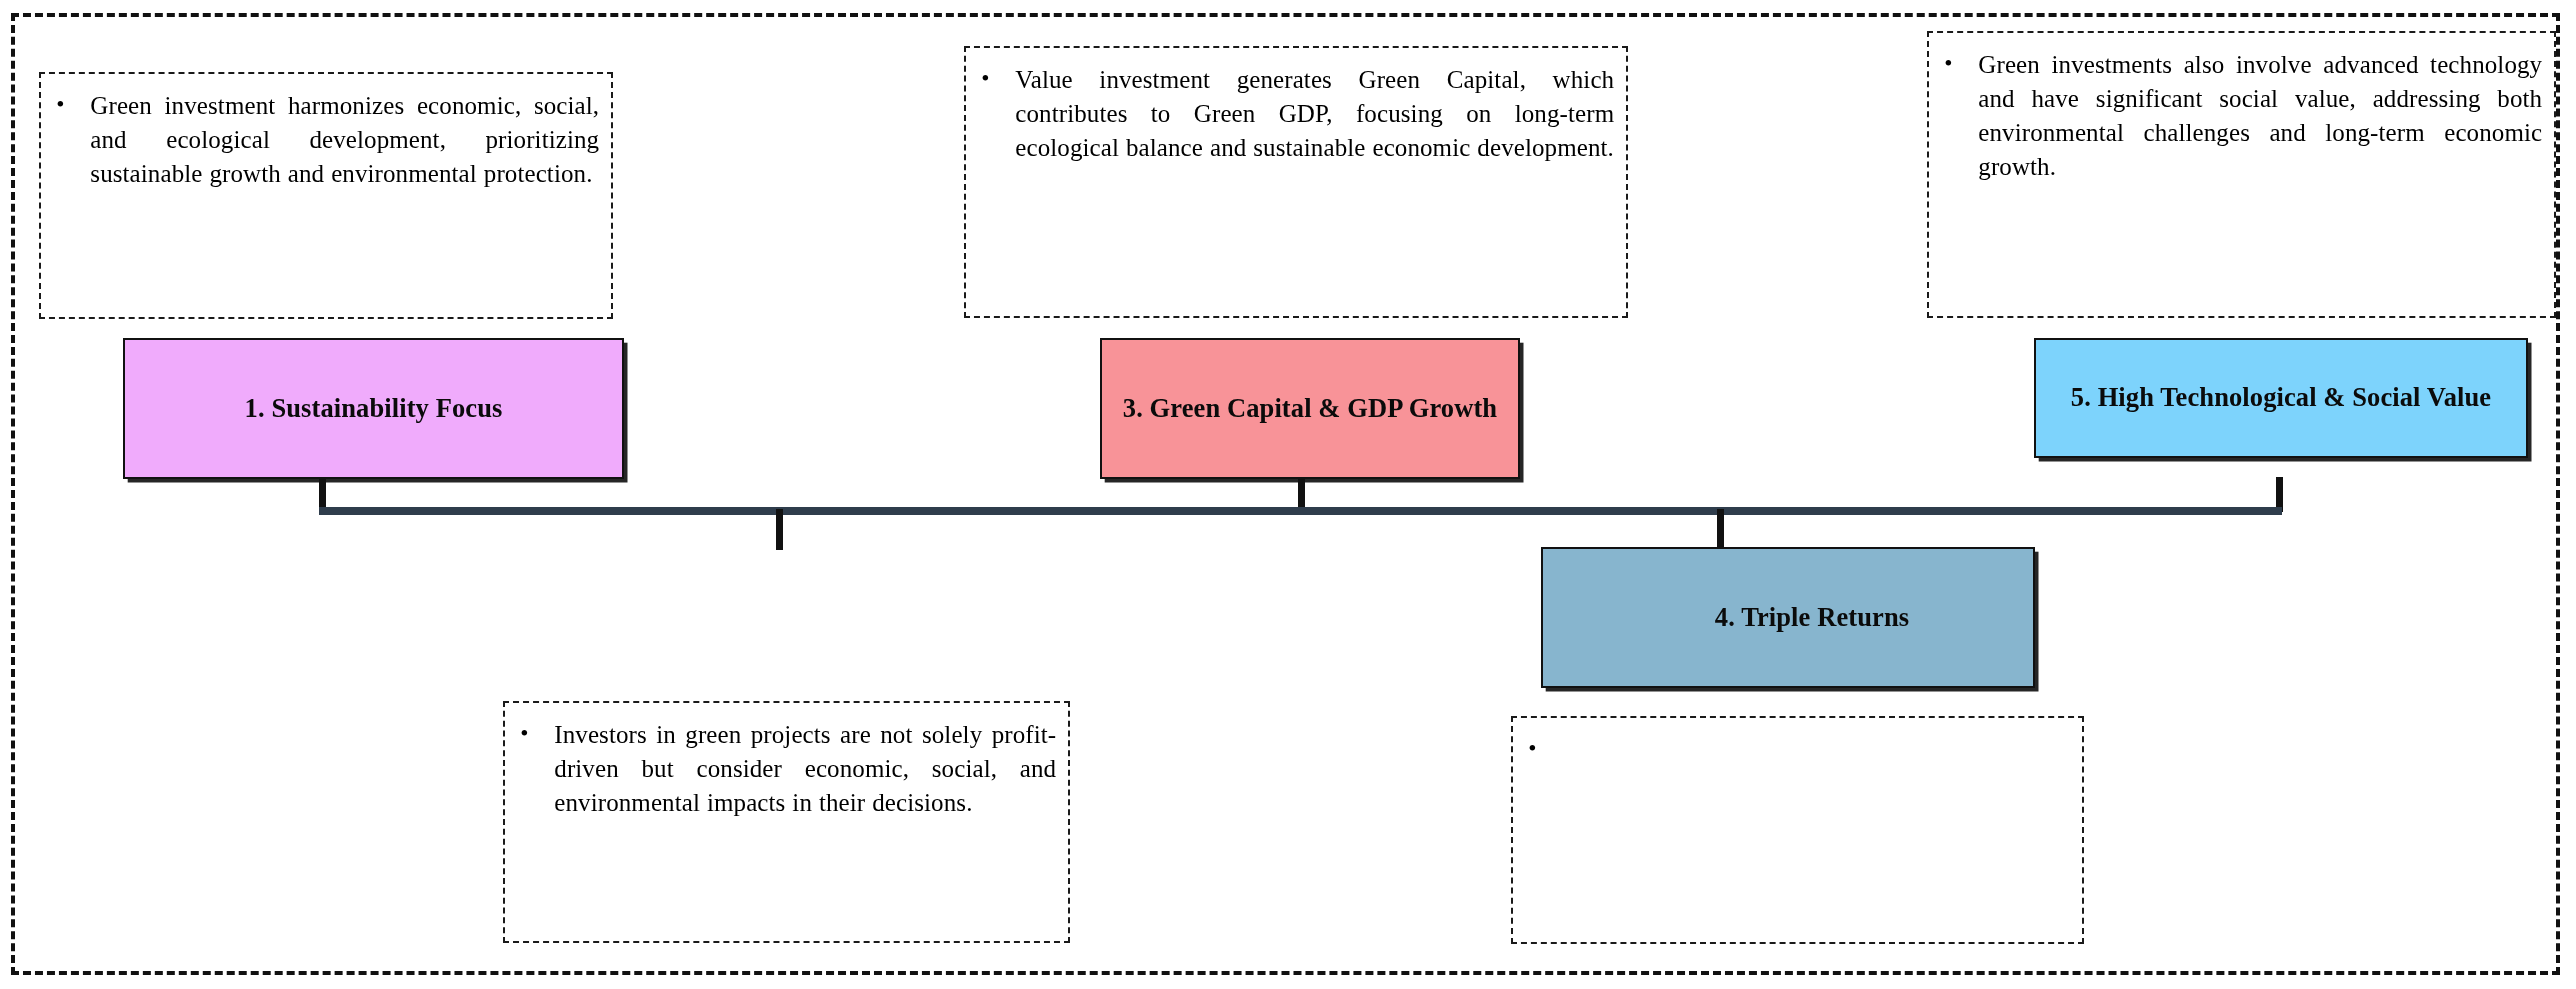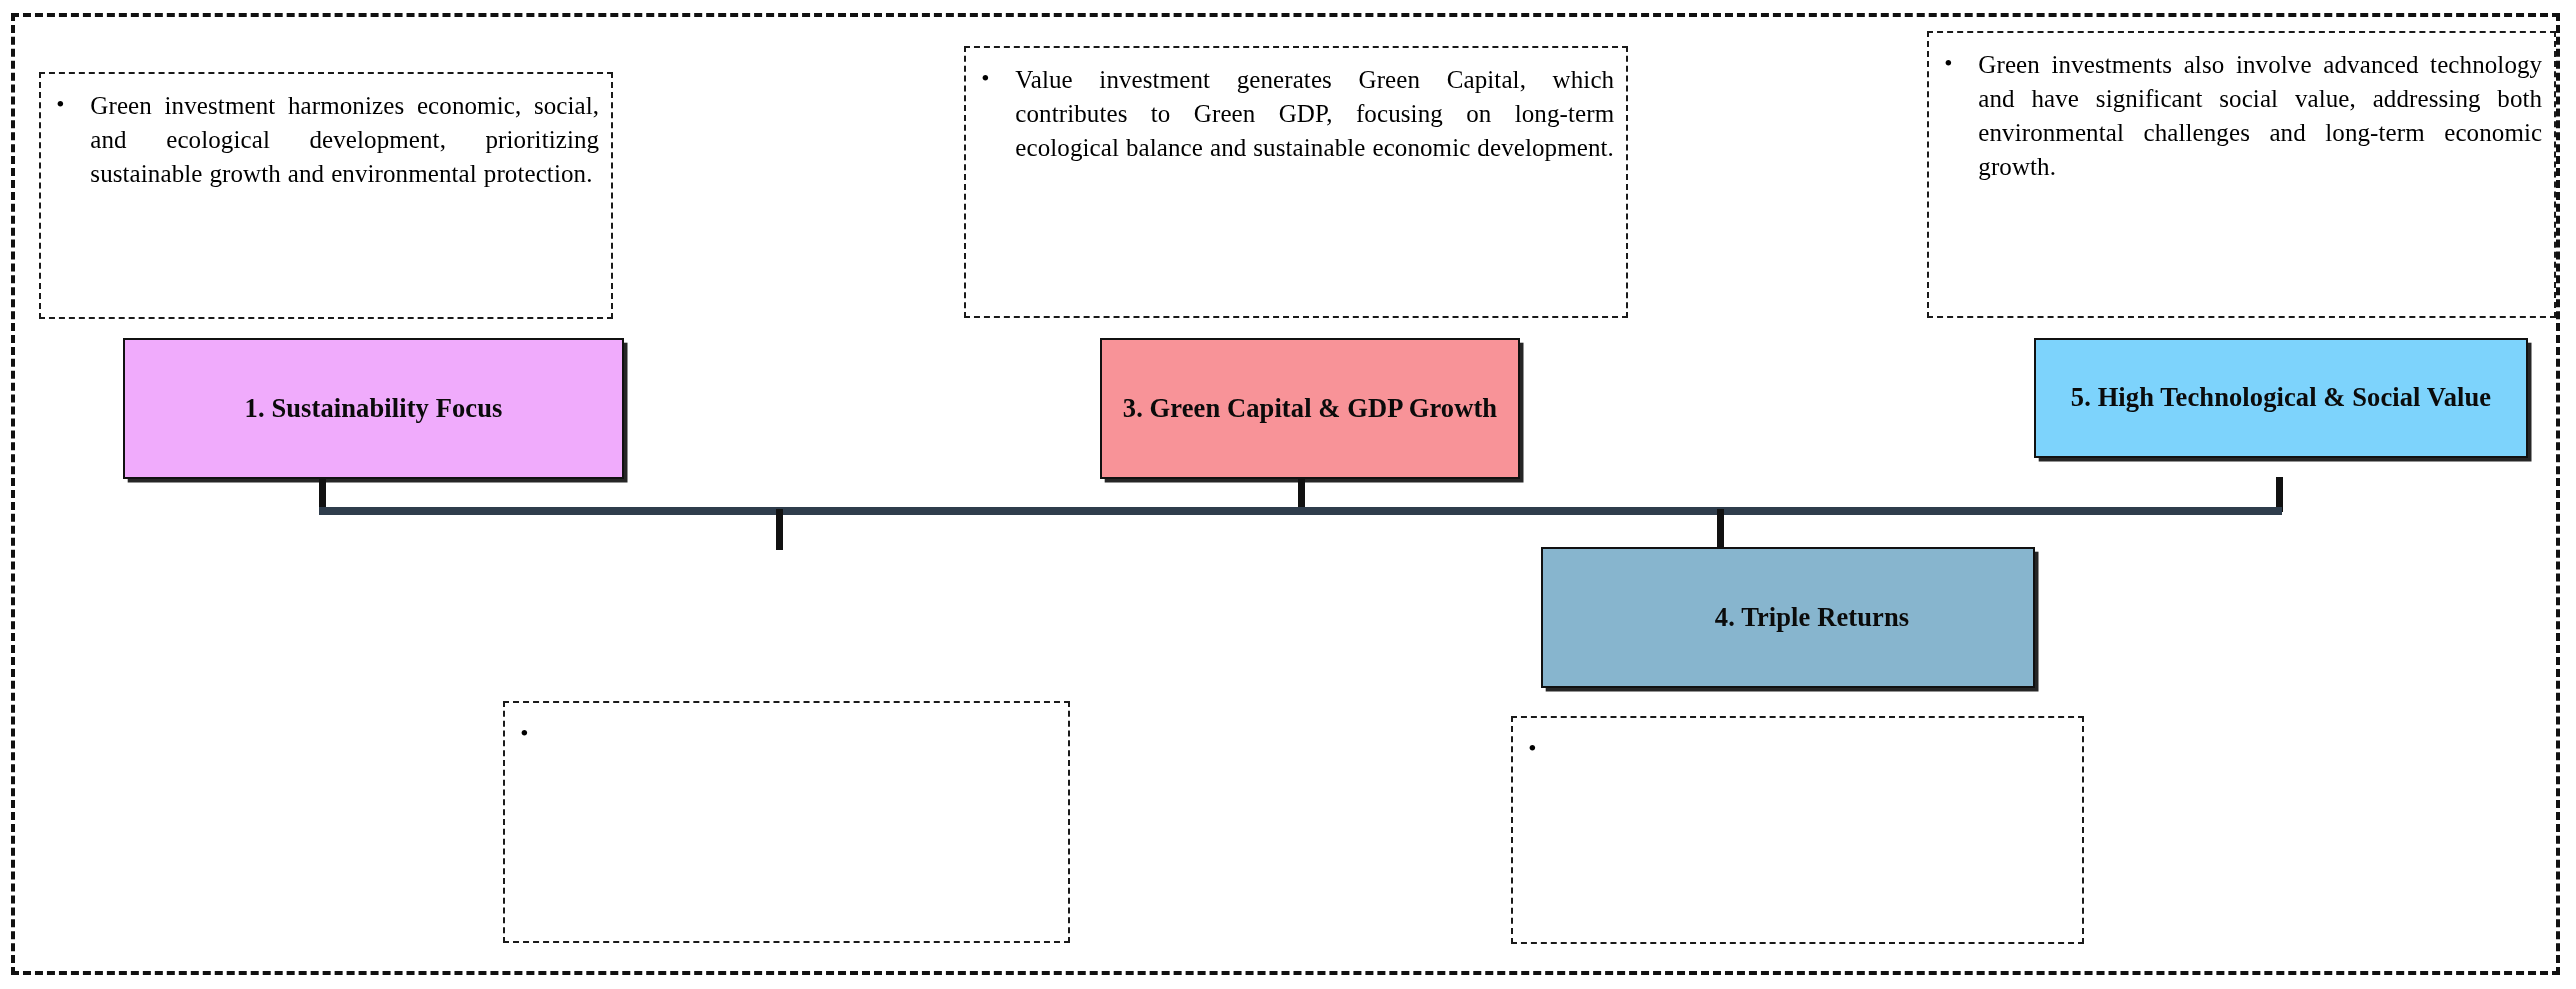--- a/index.html
+++ b/index.html
@@ -148,20 +148,21 @@
   <div class="connector-v" style="left:1717px; top:509px; width:6.5px; height:41px;"></div>
 
 
   <div class="proc-box" style="left:1541px; top:547px; width:494px; height:141px; background:#87B5CE;padding-left:48px;">
     <span class="proc-label">4. Triple Returns</span>
   </div>
 
   <div class="note-box" style="left:503px; top:701px; width:567px; height:242px;">
     <div class="note-inner">
       <span class="note-bullet">•</span>
+      <span class="note-text">Investors in green projects are not solely profit-driven but consider economic, social, and environmental impacts in their decisions.</span>
     </div>
   </div>
 
   <div class="note-box" style="left:1511px; top:716px; width:573px; height:228px;">
     <div class="note-inner">
       <span class="note-bullet">•</span>
     </div>
   </div>
 
 </div>

